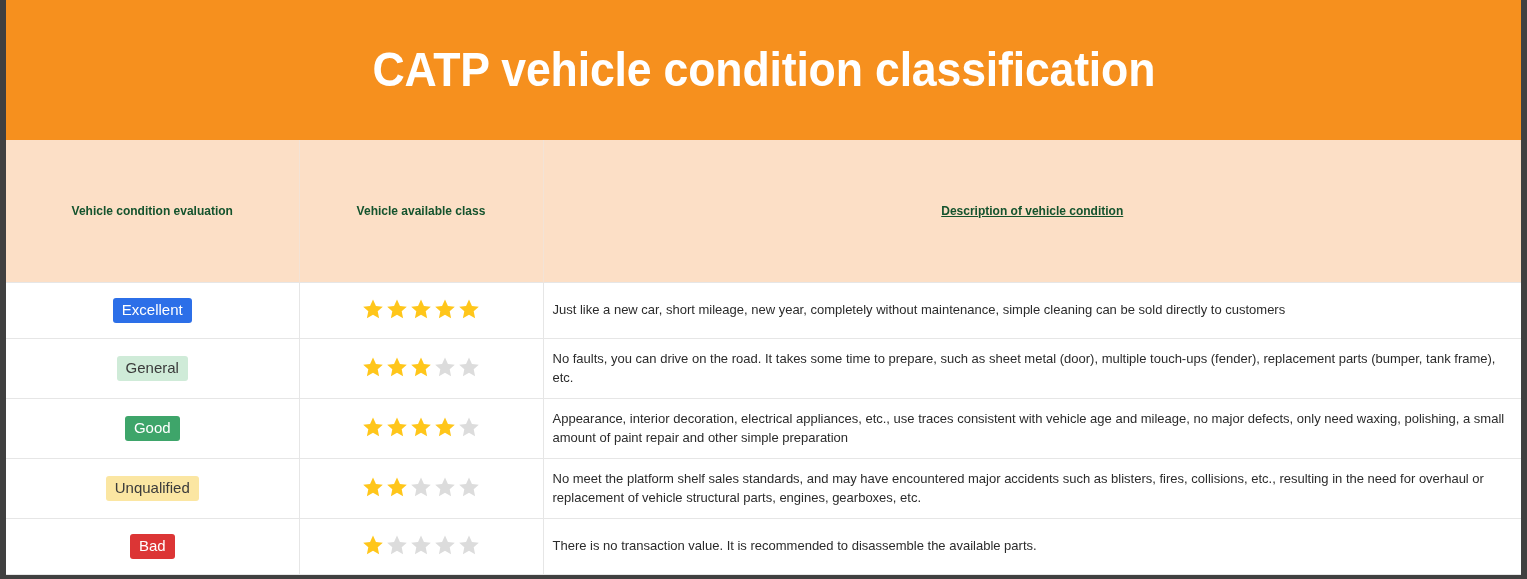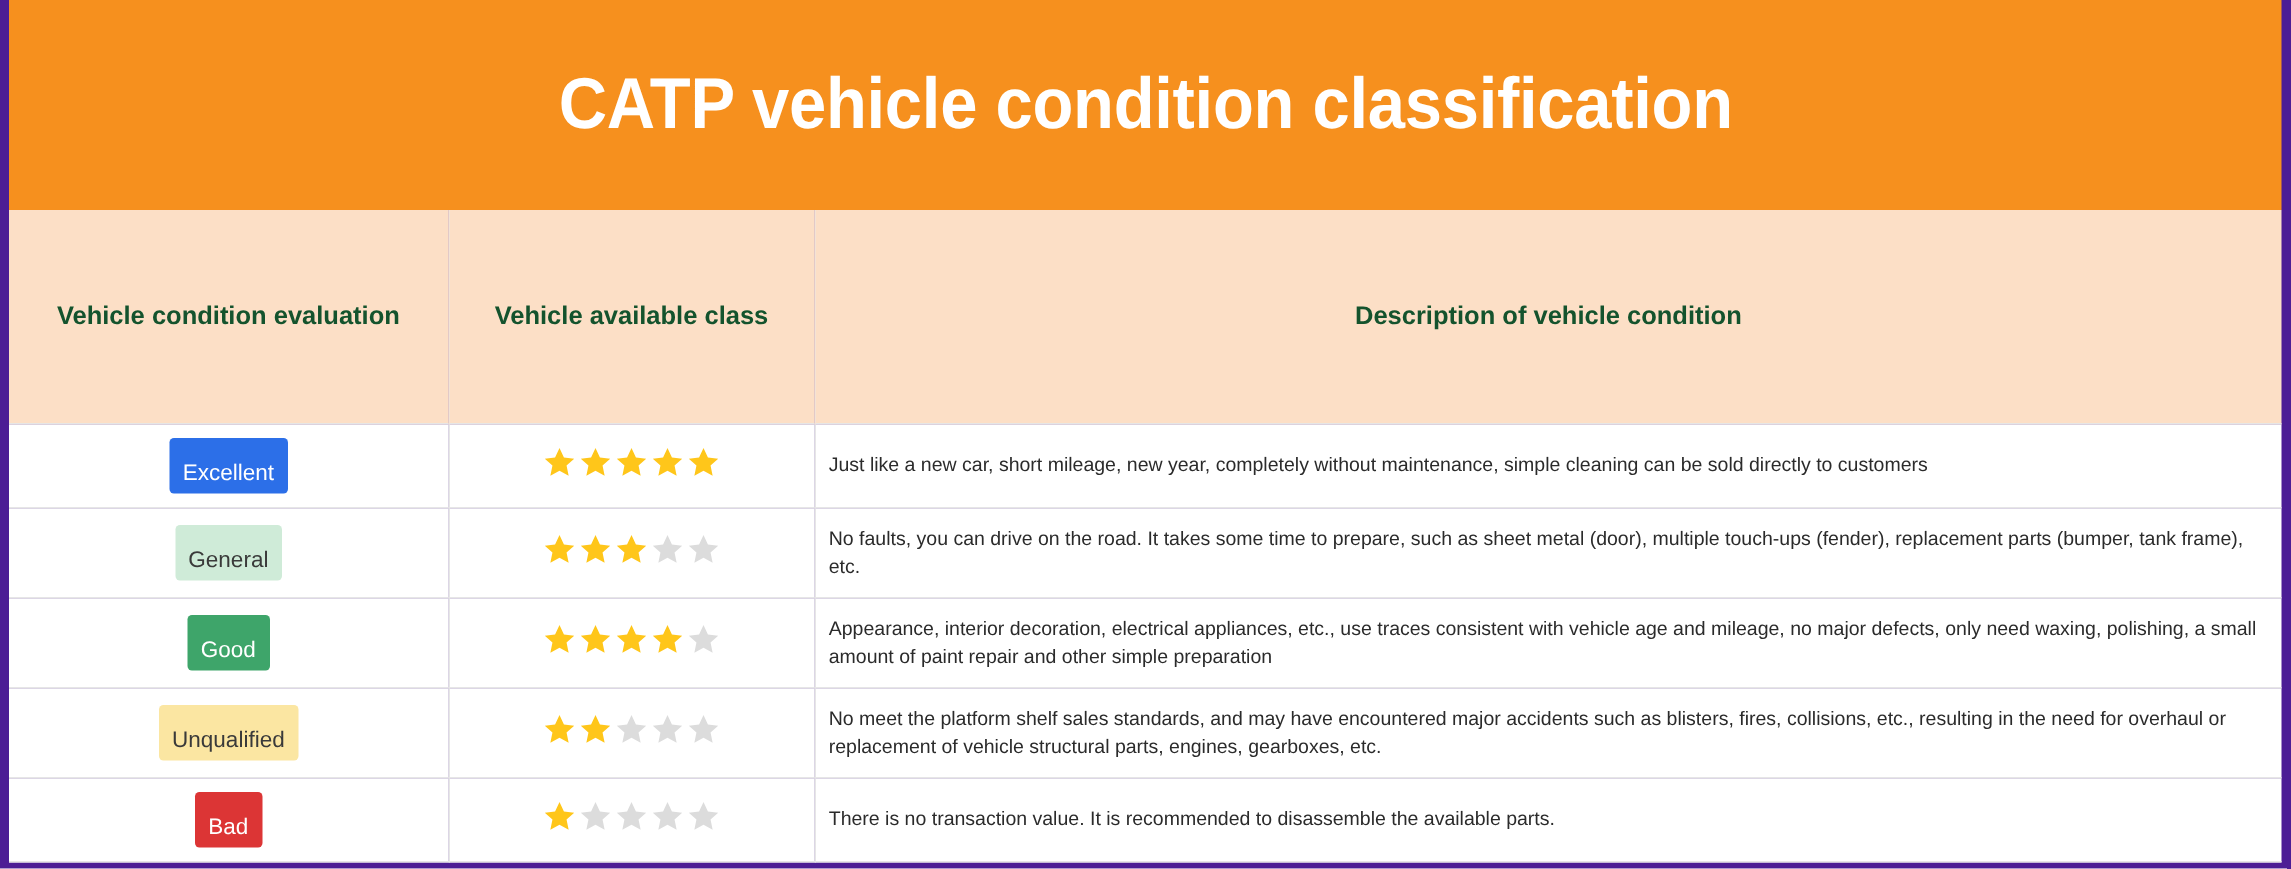--- a/index.html
+++ b/index.html
@@ -12,21 +12,21 @@
     height: 579px;
     font-family: "Liberation Sans", sans-serif;
     overflow: hidden;
   }
   .page {
     position: relative;
     width: 1527px;
     height: 579px;
     box-sizing: border-box;
     padding: 0 6px 0 6px;
-    background: #4c1d95;
+    background: #404040;
   }
 
   
   .title-banner {
     height: 140px;
     background: #F6901E;
     display: flex;
     align-items: center;
     justify-content: center;
     overflow: hidden;
@@ -49,32 +49,32 @@
     border-collapse: collapse;
     table-layout: fixed;
   }
   .cond-table col.c1 { width: 293px; }
   .cond-table col.c2 { width: 244px; }
   .cond-table col.c3 { width: 978px; }
 
   thead th {
     background: #FCDFC6;
     color: #14532D;
-    font-size: 17px;
+    font-size: 12px;
     font-weight: bold;
     height: 142px;
     padding: 0 8px;
     vertical-align: middle;
     text-align: center;
     border: none;
     border-right: 1px solid #F3E3D6;
     font-family: "Liberation Sans Narrow", "Liberation Sans", sans-serif;
     letter-spacing: 0px;
   }
-  thead th:last-child { border-right: none; }
+  thead th:last-child { border-right: none; text-decoration: underline; }
 
   tbody td {
     background: #ffffff;
     border-top: 1px solid #E6E6E6;
     border-right: 1px solid #E6E6E6;
     vertical-align: middle;
     padding: 0;
   }
   tbody td:last-child { border-right: none; }
   tbody tr:last-child td { border-bottom: 1px solid #E6E6E6; }
@@ -87,21 +87,21 @@
     color: #2B2B2B;
     font-size: 13px;
     line-height: 1.42;
     text-align: left;
     font-family: "Liberation Sans Narrow", "Liberation Sans", sans-serif;
   }
 
   
   .badge {
     display: inline-block;
-    padding: 15px 9px 4px 9px;
+    padding: 3px 9px 4px 9px;
     border-radius: 3px;
     font-size: 15px;
     line-height: 1.15;
     font-family: "Liberation Sans", sans-serif;
     white-space: nowrap;
   }
 
   
   .stars {
     display: inline-flex;

